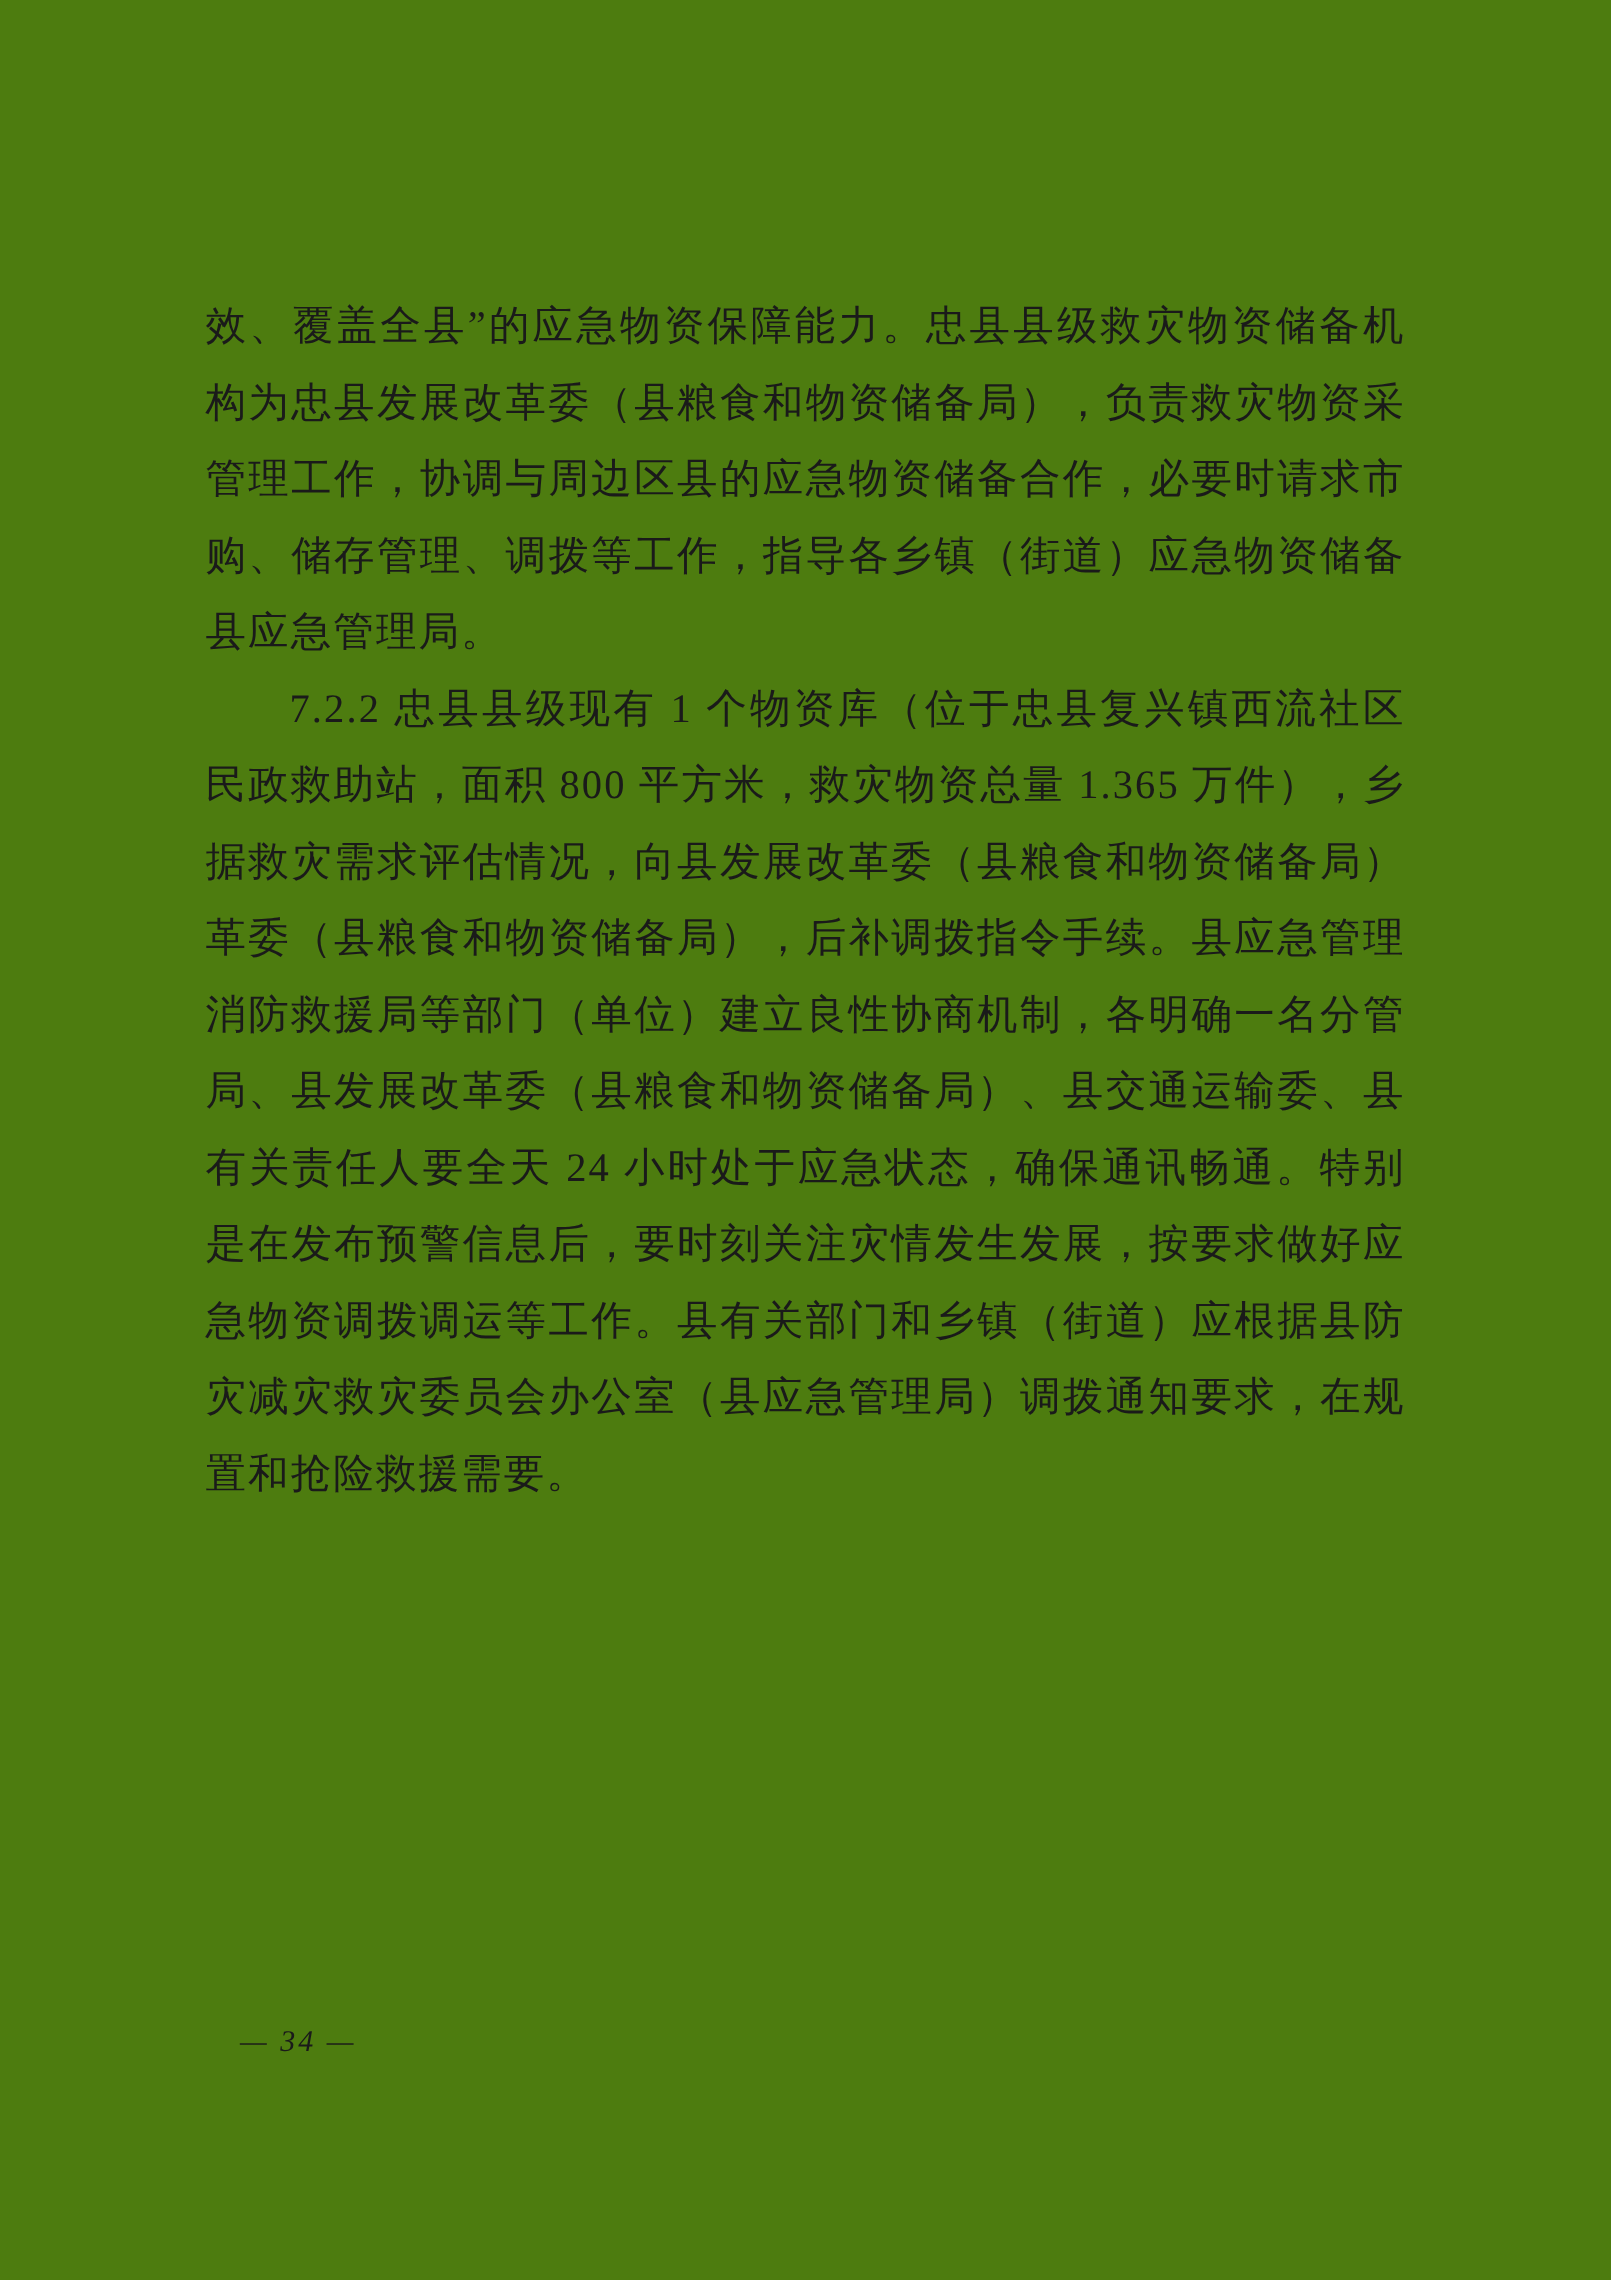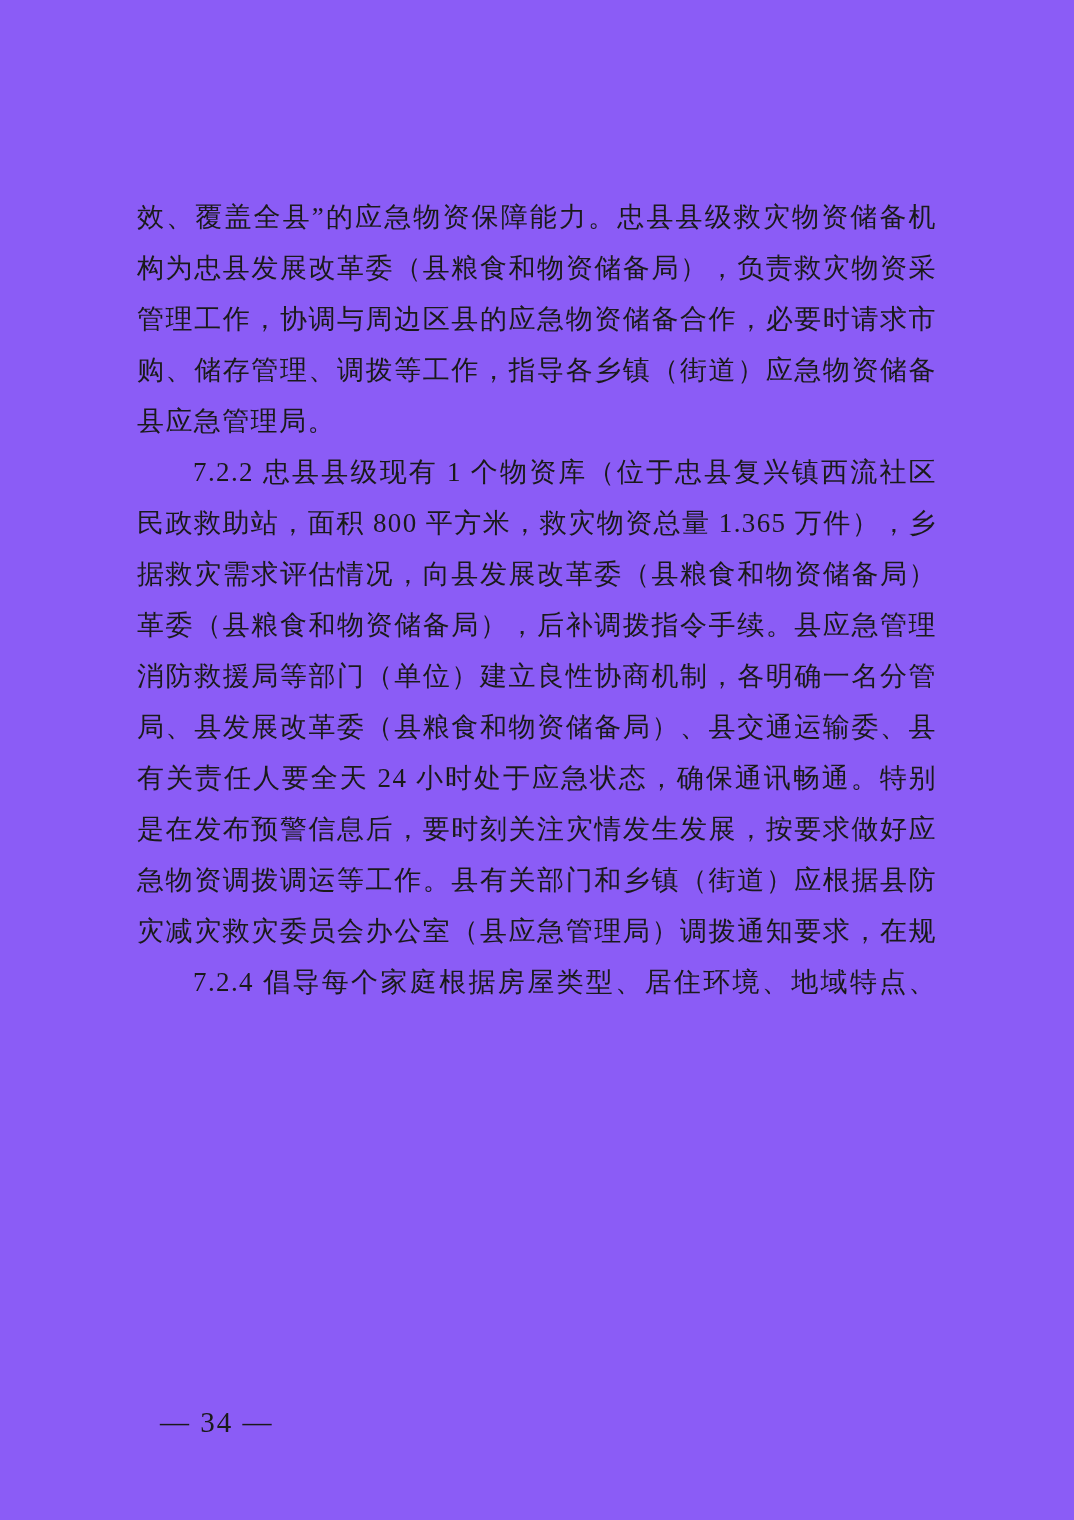--- a/index.html
+++ b/index.html
@@ -13,21 +13,21 @@
     position: relative;
     overflow: hidden;
     font-family: "Liberation Serif", "DejaVu Serif", serif;
     color: #1a1a1a;
   }
   .page {
     position: absolute;
     left: 0; top: 0;
     width: 1074px;
     height: 1520px;
-    background: #8b5cf6;
+    background: #4d7c0f;
   }
   .content {
     position: absolute;
     left: 137px;
     top: 192px;
     width: 800px;
   }
   .line {
     font-size: 27px;
     line-height: 51px;
@@ -39,25 +39,26 @@
   }
   .line.indent {
     text-indent: 56px;
   }
   .line.end {
     text-align-last: left;
   }
   .page-number {
     position: absolute;
     left: 160px;
-    top: 1406px;
-    font-size: 29px;
+    top: 1350px;
+    font-size: 20px;
     letter-spacing: 2px;
     color: #1a1a1a;
     white-space: nowrap;
+    font-style: italic;
   }
 </style>
 </head>
 <body>
 
 <div class="page">
   <div class="content">
     <div class="line">效、覆盖全县”的应急物资保障能力。忠县县级救灾物资储备机</div>
     <div class="line">构为忠县发展改革委（县粮食和物资储备局），负责救灾物资采</div>
     <div class="line">管理工作，协调与周边区县的应急物资储备合作，必要时请求市</div>
@@ -66,17 +67,17 @@
     <div class="line indent">7.2.2  忠县县级现有 1 个物资库（位于忠县复兴镇西流社区</div>
     <div class="line">民政救助站，面积 800 平方米，救灾物资总量 1.365 万件），乡</div>
     <div class="line">据救灾需求评估情况，向县发展改革委（县粮食和物资储备局）</div>
     <div class="line">革委（县粮食和物资储备局），后补调拨指令手续。县应急管理</div>
     <div class="line">消防救援局等部门（单位）建立良性协商机制，各明确一名分管</div>
     <div class="line">局、县发展改革委（县粮食和物资储备局）、县交通运输委、县</div>
     <div class="line">有关责任人要全天 24 小时处于应急状态，确保通讯畅通。特别</div>
     <div class="line">是在发布预警信息后，要时刻关注灾情发生发展，按要求做好应</div>
     <div class="line">急物资调拨调运等工作。县有关部门和乡镇（街道）应根据县防</div>
     <div class="line">灾减灾救灾委员会办公室（县应急管理局）调拨通知要求，在规</div>
-    <div class="line indent">7.2.4  倡导每个家庭根据房屋类型、居住环境、地域特点、</div>
+    <div class="line end">置和抢险救援需要。</div>
   </div>
 
   <div class="page-number">— 34 —</div>
 </div>
 
 </body></html>

